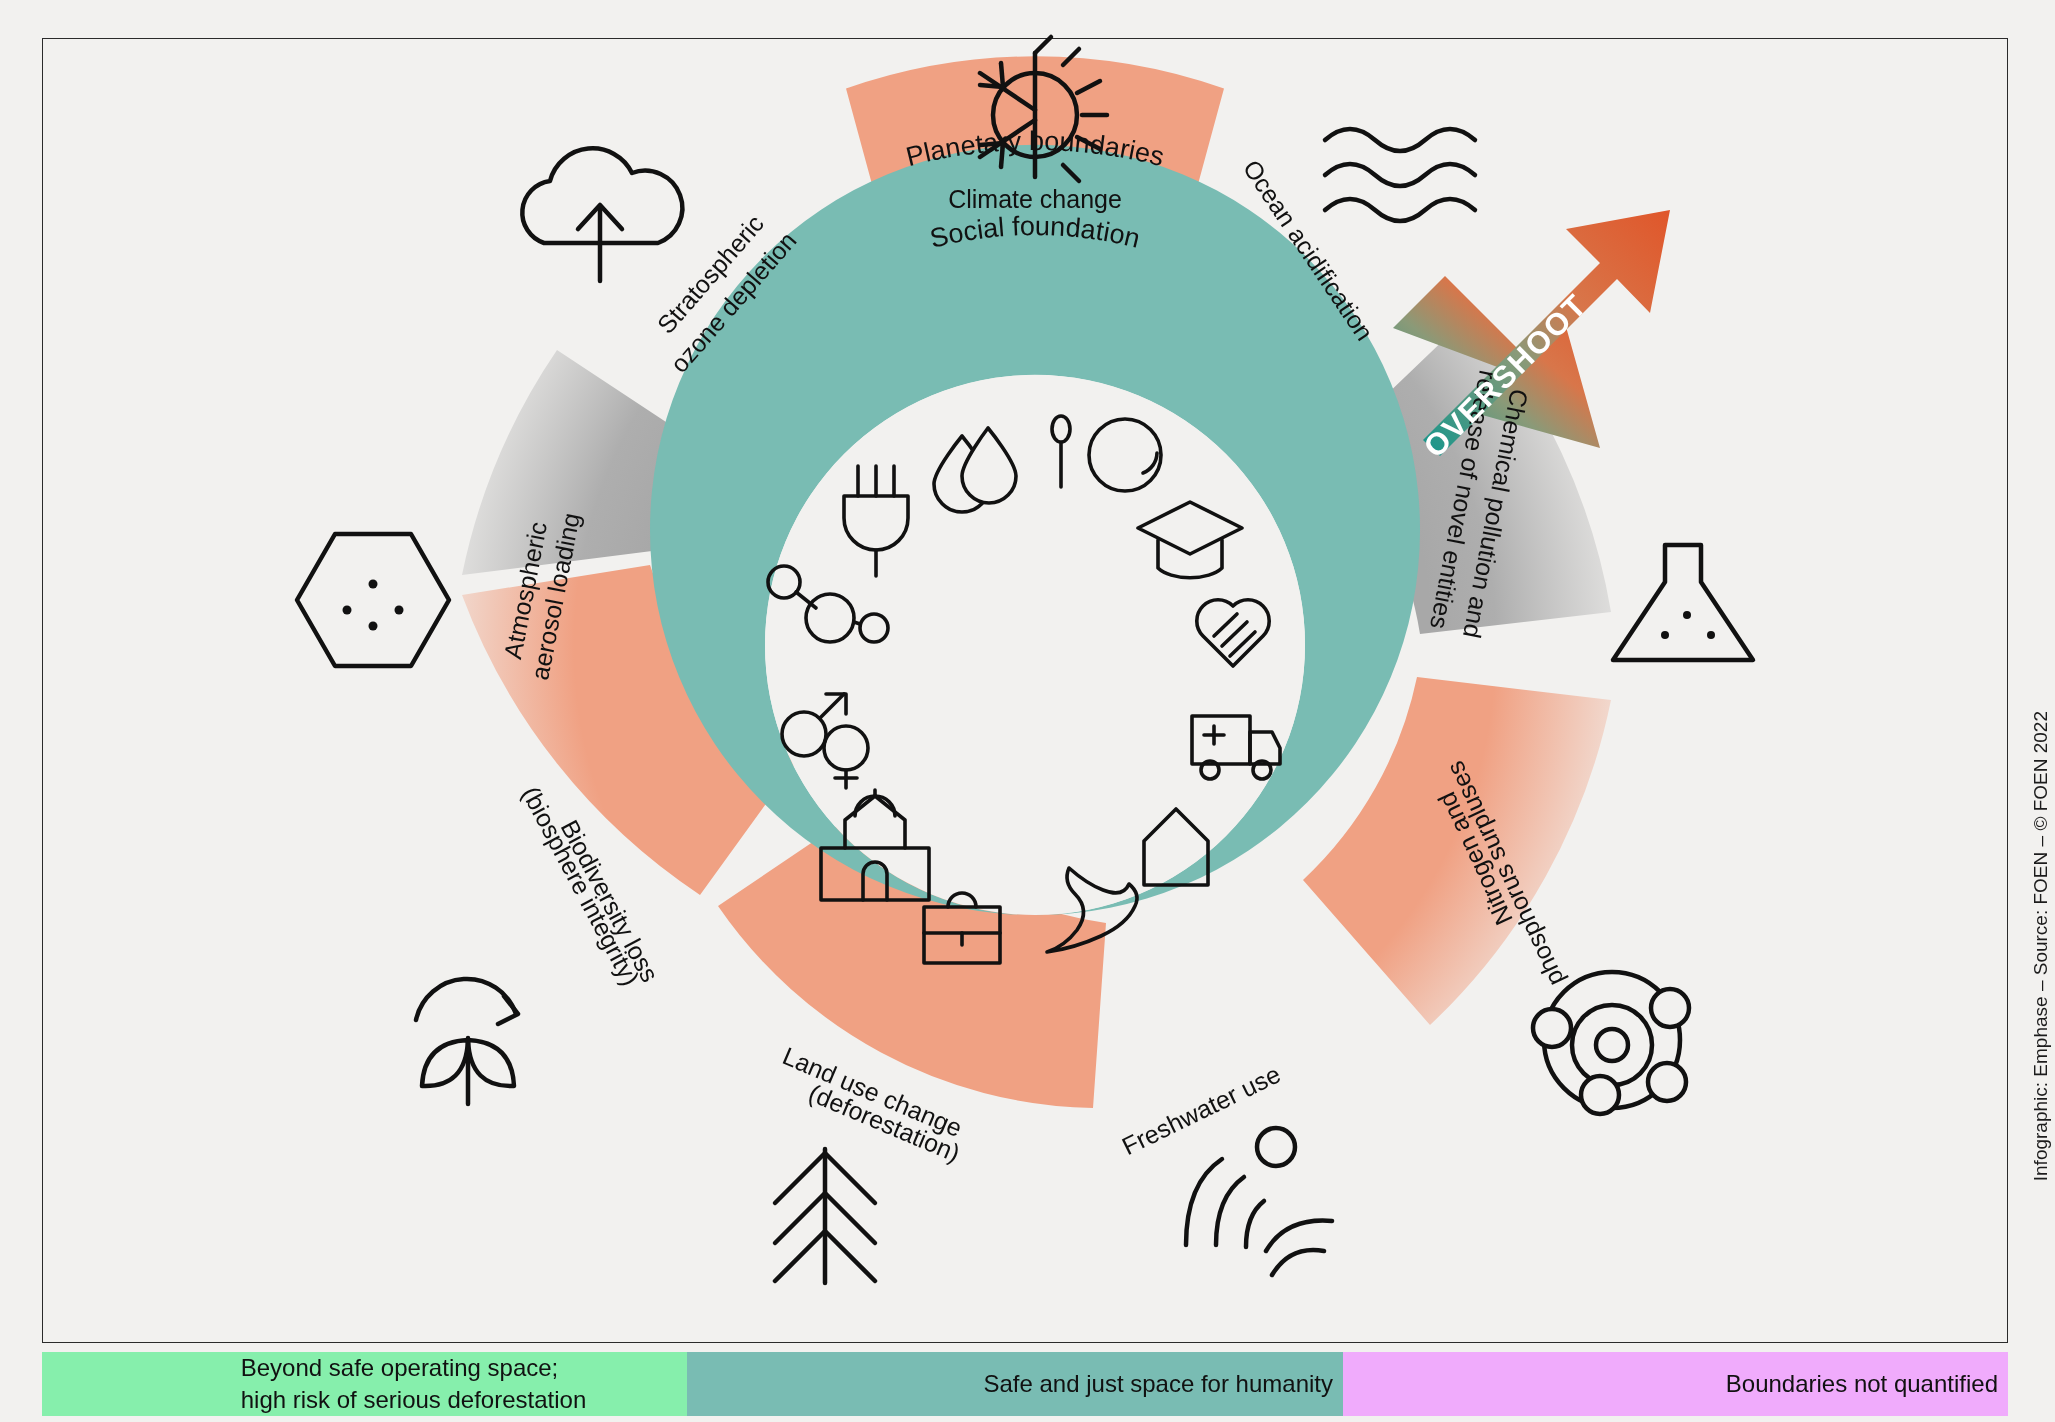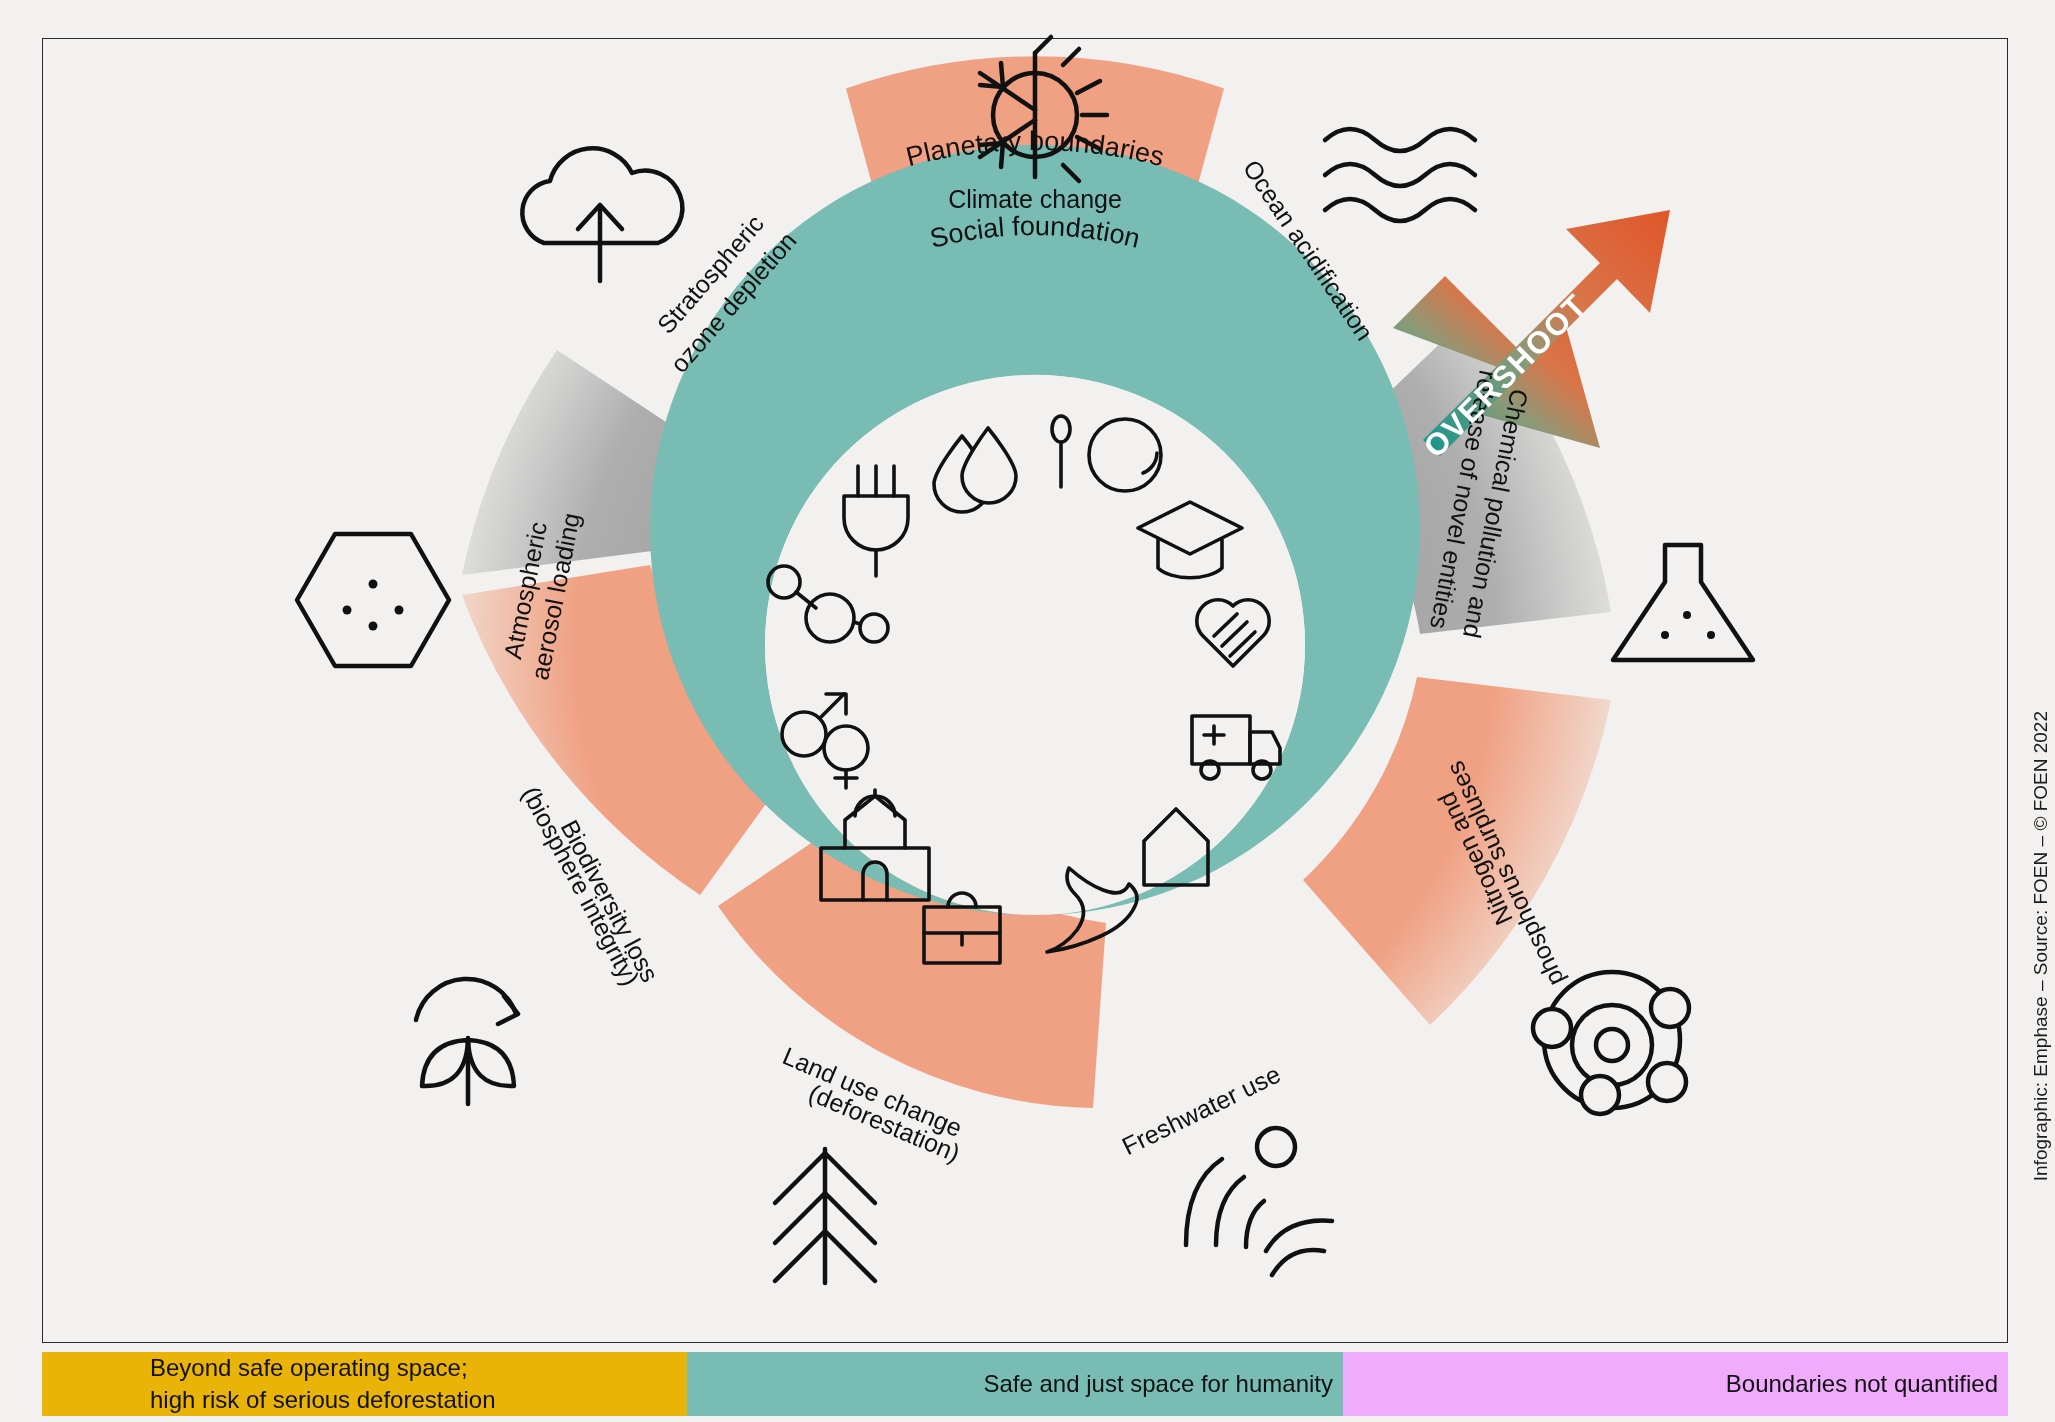--- a/index.html
+++ b/index.html
@@ -12,21 +12,21 @@
     position:absolute;right:6px;top:711px;
     transform:translate(0,-50%) rotate(-90deg);
     transform-origin:right center;
     white-space:nowrap;font-size:19px;color:#1c1c1c;
     font-family:"Liberation Sans", sans-serif;
     right:14px;
   }
   #legend{position:absolute;left:42px;top:1352px;width:1966px;height:64px;display:flex;}
   .legend-cell{display:flex;align-items:center;justify-content:flex-end;text-align:center;
     font-size:24px;color:#111;line-height:1.32;padding:0 10px;box-sizing:border-box;}
-  .lc1{flex:0 0 645px;background:#eab308;justify-content:flex-start;padding-left:108px;text-align:left;}
+  .lc1{flex:0 0 645px;background:#86efac;justify-content:center;padding-left:108px;text-align:left;}
   .lc2{flex:0 0 656px;background:#79bcb3;}
   .lc3{flex:1 1 auto;background:#f0abfc;}
 </style>
 </head>
 <body>
 
 <div id="page">
 
   <div id="frame"></div>
 

